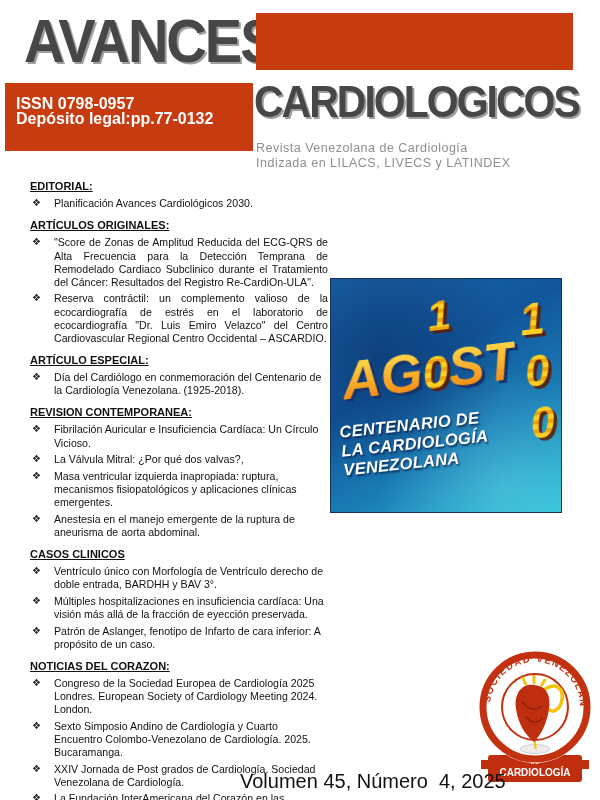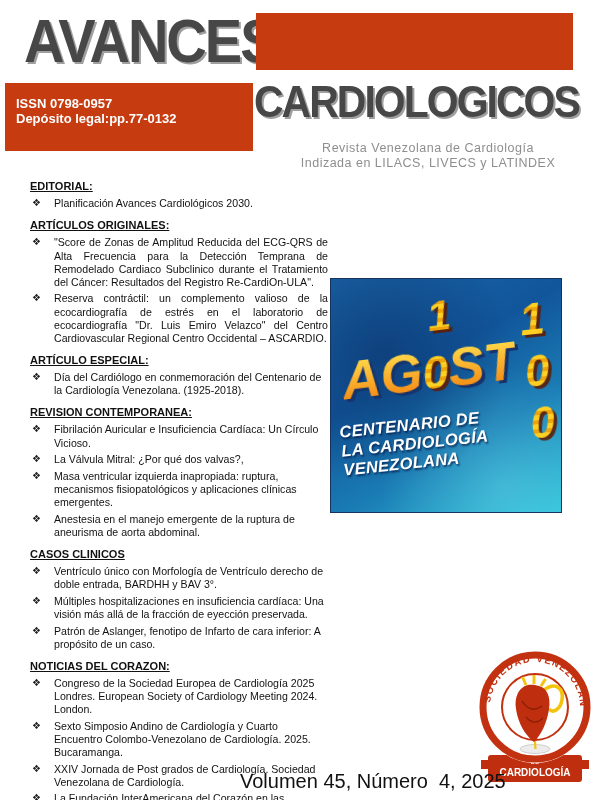--- a/index.html
+++ b/index.html
@@ -5,26 +5,26 @@
   html,body{margin:0;padding:0;background:#fff;}
   #page{position:relative;width:600px;height:800px;background:#fff;overflow:hidden;
         font-family:"Liberation Sans",sans-serif;}
 
   
   .title1{position:absolute;left:24px;top:6px;font-size:56px;font-weight:bold;
           color:#474747;letter-spacing:-2px;transform:scaleY(1.08);transform-origin:left top;
           text-shadow:2px 2px 0 #9f9f9f;white-space:nowrap;}
   .redblock{position:absolute;left:256px;top:13px;width:317px;height:57px;background:#c63b10;}
   .issnbar{position:absolute;left:5px;top:83px;width:248px;height:68px;background:#c63b10;
-           color:#fff;font-weight:bold;font-size:13px;line-height:15px;padding:13px 0 0 11px;
+           color:#fff;font-weight:bold;font-size:16px;line-height:15px;padding:13px 0 0 11px;
            box-sizing:border-box;}
   .title2{position:absolute;left:254px;top:76px;font-size:43px;font-weight:bold;
           color:#474747;letter-spacing:-2px;transform:scale(.95,1.05);transform-origin:left top;
           text-shadow:2px 2px 0 #9f9f9f;white-space:nowrap;}
-  .subtitle{position:absolute;left:256px;top:141px;width:344px;text-align:center;
+  .subtitle{position:absolute;left:256px;top:141px;width:344px;
             color:#8e8e8e;font-size:12.5px;line-height:15px;letter-spacing:.5px;}
 
   
   .toc{position:absolute;left:30px;top:160px;width:298px;font-size:10.6px;line-height:1.24;color:#111;}
   .toc-header{font-weight:bold;text-decoration:underline;font-size:11px;margin:9px 0 3px;}
   .toc-section:first-child .toc-header{margin-top:20px;}
   .toc-item{position:relative;padding-left:24px;margin:3.5px 0;}
   .toc-item .bullet{position:absolute;left:2px;top:0;font-size:10px;color:#222;}
   .toc-section:nth-child(2) .item-text{display:block;text-align:justify;}
 

